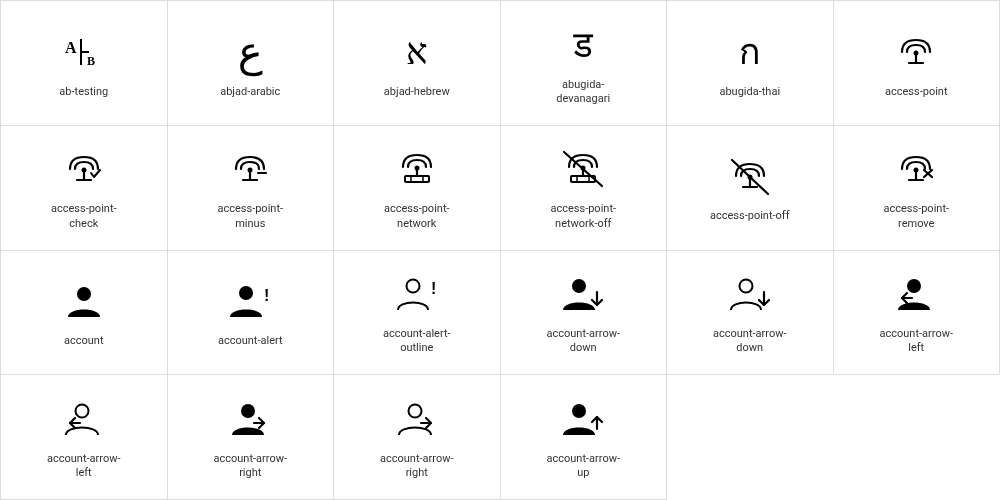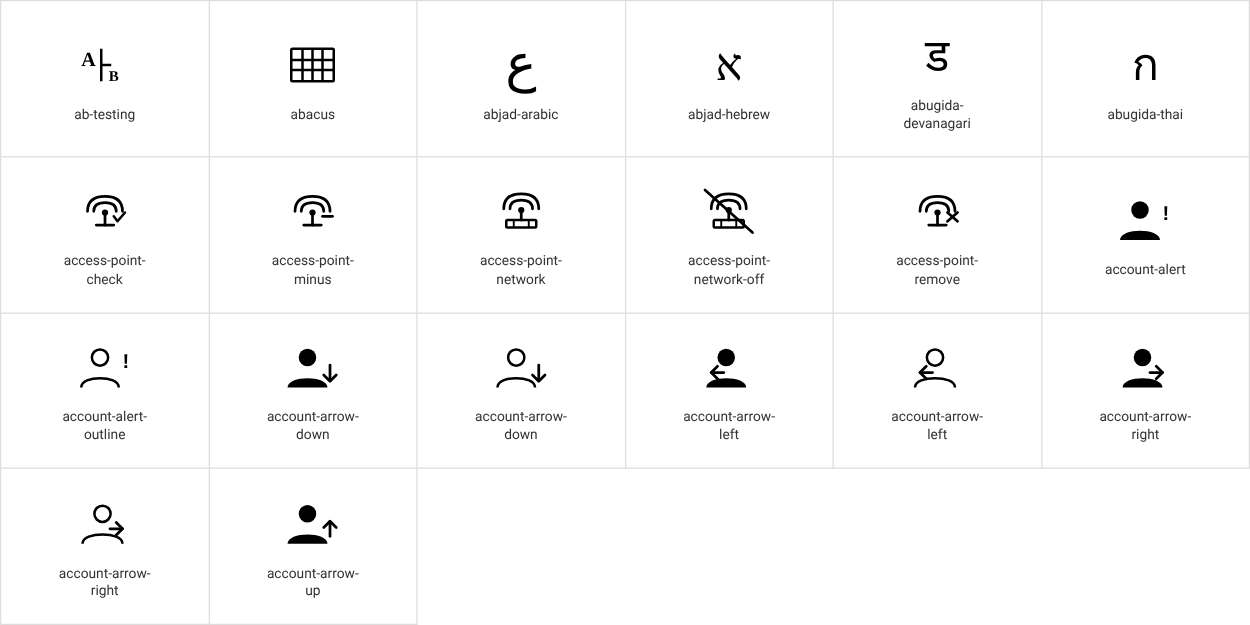--- a/index.html
+++ b/index.html
@@ -53,33 +53,20 @@
       <svg width="42" height="42" viewBox="0 0 42 42" fill="none" xmlns="http://www.w3.org/2000/svg">
         <text x="2" y="22" font-size="16" font-weight="bold" fill="#000" font-family="serif">A</text>
         <line x1="18" y1="8" x2="18" y2="34" stroke="#000" stroke-width="2"></line>
         <line x1="18" y1="21" x2="26" y2="21" stroke="#000" stroke-width="2"></line>
         <text x="24" y="34" font-size="12" font-weight="bold" fill="#000" font-family="serif">B</text>
       </svg>
     </div>
     <div class="icon-label">ab-testing</div>
   </div>
 
-  <div class="icon-cell">
-    <div class="icon-symbol">
-      <svg width="42" height="42" viewBox="0 0 42 42" fill="none" xmlns="http://www.w3.org/2000/svg">
-        <rect x="4" y="8" width="34" height="26" rx="1" stroke="#000" stroke-width="2" fill="none"></rect>
-        <line x1="4" y1="17" x2="38" y2="17" stroke="#000" stroke-width="2"></line>
-        <line x1="4" y1="25" x2="38" y2="25" stroke="#000" stroke-width="2"></line>
-        <line x1="13" y1="8" x2="13" y2="34" stroke="#000" stroke-width="2"></line>
-        <line x1="21" y1="8" x2="21" y2="34" stroke="#000" stroke-width="2"></line>
-        <line x1="29" y1="8" x2="29" y2="34" stroke="#000" stroke-width="2"></line>
-      </svg>
-    </div>
-    <div class="icon-label">abacus</div>
-  </div>
 
   <div class="icon-cell">
     <div class="icon-symbol" style="font-size:42px; font-family: serif;">ع</div>
     <div class="icon-label">abjad-arabic</div>
   </div>
 
   <div class="icon-cell">
     <div class="icon-symbol" style="font-size:36px; font-family: serif;">א</div>
     <div class="icon-label">abjad-hebrew</div>
   </div>
@@ -87,20 +74,32 @@
   <div class="icon-cell">
     <div class="icon-symbol" style="font-size:36px; font-family: serif;">ड</div>
     <div class="icon-label">abugida-<br>devanagari</div>
   </div>
 
   <div class="icon-cell">
     <div class="icon-symbol" style="font-size:36px; font-family: serif;">ก</div>
     <div class="icon-label">abugida-thai</div>
   </div>
 
+  <div class="icon-cell">
+    <div class="icon-symbol">
+      <svg width="44" height="40" viewBox="0 0 44 40" fill="none" xmlns="http://www.w3.org/2000/svg">
+        <path d="M8 20 Q8 8 22 8 Q36 8 36 20" stroke="#000" stroke-width="2.2" fill="none" stroke-linecap="round"></path>
+        <path d="M13 20 Q13 13 22 13 Q31 13 31 20" stroke="#000" stroke-width="2.2" fill="none" stroke-linecap="round"></path>
+        <circle cx="22" cy="21" r="2.5" fill="#000"></circle>
+        <line x1="22" y1="23.5" x2="22" y2="31" stroke="#000" stroke-width="2.2" stroke-linecap="round"></line>
+        <line x1="15" y1="31" x2="29" y2="31" stroke="#000" stroke-width="2.2" stroke-linecap="round"></line>
+      </svg>
+    </div>
+    <div class="icon-label">access-point</div>
+  </div>
 
   <div class="icon-cell">
     <div class="icon-symbol">
       <svg width="44" height="40" viewBox="0 0 44 40" fill="none" xmlns="http://www.w3.org/2000/svg">
         <path d="M8 20 Q8 8 22 8 Q36 8 36 20" stroke="#000" stroke-width="2.2" fill="none" stroke-linecap="round"></path>
         <path d="M13 20 Q13 13 22 13 Q31 13 31 20" stroke="#000" stroke-width="2.2" fill="none" stroke-linecap="round"></path>
         <circle cx="22" cy="21" r="2.5" fill="#000"></circle>
         <line x1="22" y1="23.5" x2="22" y2="31" stroke="#000" stroke-width="2.2" stroke-linecap="round"></line>
         <line x1="15" y1="31" x2="29" y2="31" stroke="#000" stroke-width="2.2" stroke-linecap="round"></line>
         <polyline points="29,24 32,28 38,21" stroke="#000" stroke-width="2" fill="none" stroke-linecap="round" stroke-linejoin="round"></polyline>
@@ -147,37 +146,59 @@
         <line x1="22" y1="21.5" x2="22" y2="27" stroke="#000" stroke-width="2.2" stroke-linecap="round"></line>
         <rect x="10" y="27" width="24" height="6" rx="1" stroke="#000" stroke-width="2" fill="none"></rect>
         <line x1="16" y1="27" x2="16" y2="33" stroke="#000" stroke-width="1.5"></line>
         <line x1="28" y1="27" x2="28" y2="33" stroke="#000" stroke-width="1.5"></line>
         <line x1="3" y1="3" x2="41" y2="37" stroke="#000" stroke-width="2.2" stroke-linecap="round"></line>
       </svg>
     </div>
     <div class="icon-label">access-point-<br>network-off</div>
   </div>
 
+  <div class="icon-cell">
+    <div class="icon-symbol">
+      <svg width="44" height="40" viewBox="0 0 44 40" fill="none" xmlns="http://www.w3.org/2000/svg">
+        <path d="M8 20 Q8 8 22 8 Q36 8 36 20" stroke="#000" stroke-width="2.2" fill="none" stroke-linecap="round"></path>
+        <path d="M13 20 Q13 13 22 13 Q31 13 31 20" stroke="#000" stroke-width="2.2" fill="none" stroke-linecap="round"></path>
+        <circle cx="22" cy="21" r="2.5" fill="#000"></circle>
+        <line x1="22" y1="23.5" x2="22" y2="31" stroke="#000" stroke-width="2.2" stroke-linecap="round"></line>
+        <line x1="15" y1="31" x2="29" y2="31" stroke="#000" stroke-width="2.2" stroke-linecap="round"></line>
+        <line x1="4" y1="4" x2="40" y2="38" stroke="#000" stroke-width="2.2" stroke-linecap="round"></line>
+      </svg>
+    </div>
+    <div class="icon-label">access-point-off</div>
+  </div>
 
 
   <div class="icon-cell">
     <div class="icon-symbol">
       <svg width="44" height="40" viewBox="0 0 44 40" fill="none" xmlns="http://www.w3.org/2000/svg">
         <path d="M8 20 Q8 8 22 8 Q36 8 36 20" stroke="#000" stroke-width="2.2" fill="none" stroke-linecap="round"></path>
         <path d="M13 20 Q13 13 22 13 Q31 13 31 20" stroke="#000" stroke-width="2.2" fill="none" stroke-linecap="round"></path>
         <circle cx="22" cy="21" r="2.5" fill="#000"></circle>
         <line x1="22" y1="23.5" x2="22" y2="31" stroke="#000" stroke-width="2.2" stroke-linecap="round"></line>
         <line x1="15" y1="31" x2="29" y2="31" stroke="#000" stroke-width="2.2" stroke-linecap="round"></line>
         <line x1="30" y1="21" x2="38" y2="28" stroke="#000" stroke-width="2.2" stroke-linecap="round"></line>
         <line x1="38" y1="21" x2="30" y2="28" stroke="#000" stroke-width="2.2" stroke-linecap="round"></line>
       </svg>
     </div>
     <div class="icon-label">access-point-<br>remove</div>
   </div>
 
+  <div class="icon-cell">
+    <div class="icon-symbol">
+      <svg width="40" height="40" viewBox="0 0 40 40" fill="none" xmlns="http://www.w3.org/2000/svg">
+        <circle cx="20" cy="13" r="7" fill="#000"></circle>
+        <path d="M4 36 C4 26 36 26 36 36" fill="#000"></path>
+      </svg>
+    </div>
+    <div class="icon-label">account</div>
+  </div>
 
   <div class="icon-cell">
     <div class="icon-symbol">
       <svg width="44" height="40" viewBox="0 0 44 40" fill="none" xmlns="http://www.w3.org/2000/svg">
         <circle cx="18" cy="12" r="7" fill="#000"></circle>
         <path d="M2 36 C2 26 34 26 34 36" fill="#000"></path>
         <text x="36" y="20" font-size="16" font-weight="bold" fill="#000" font-family="sans-serif">!</text>
       </svg>
     </div>
     <div class="icon-label">account-alert</div>

